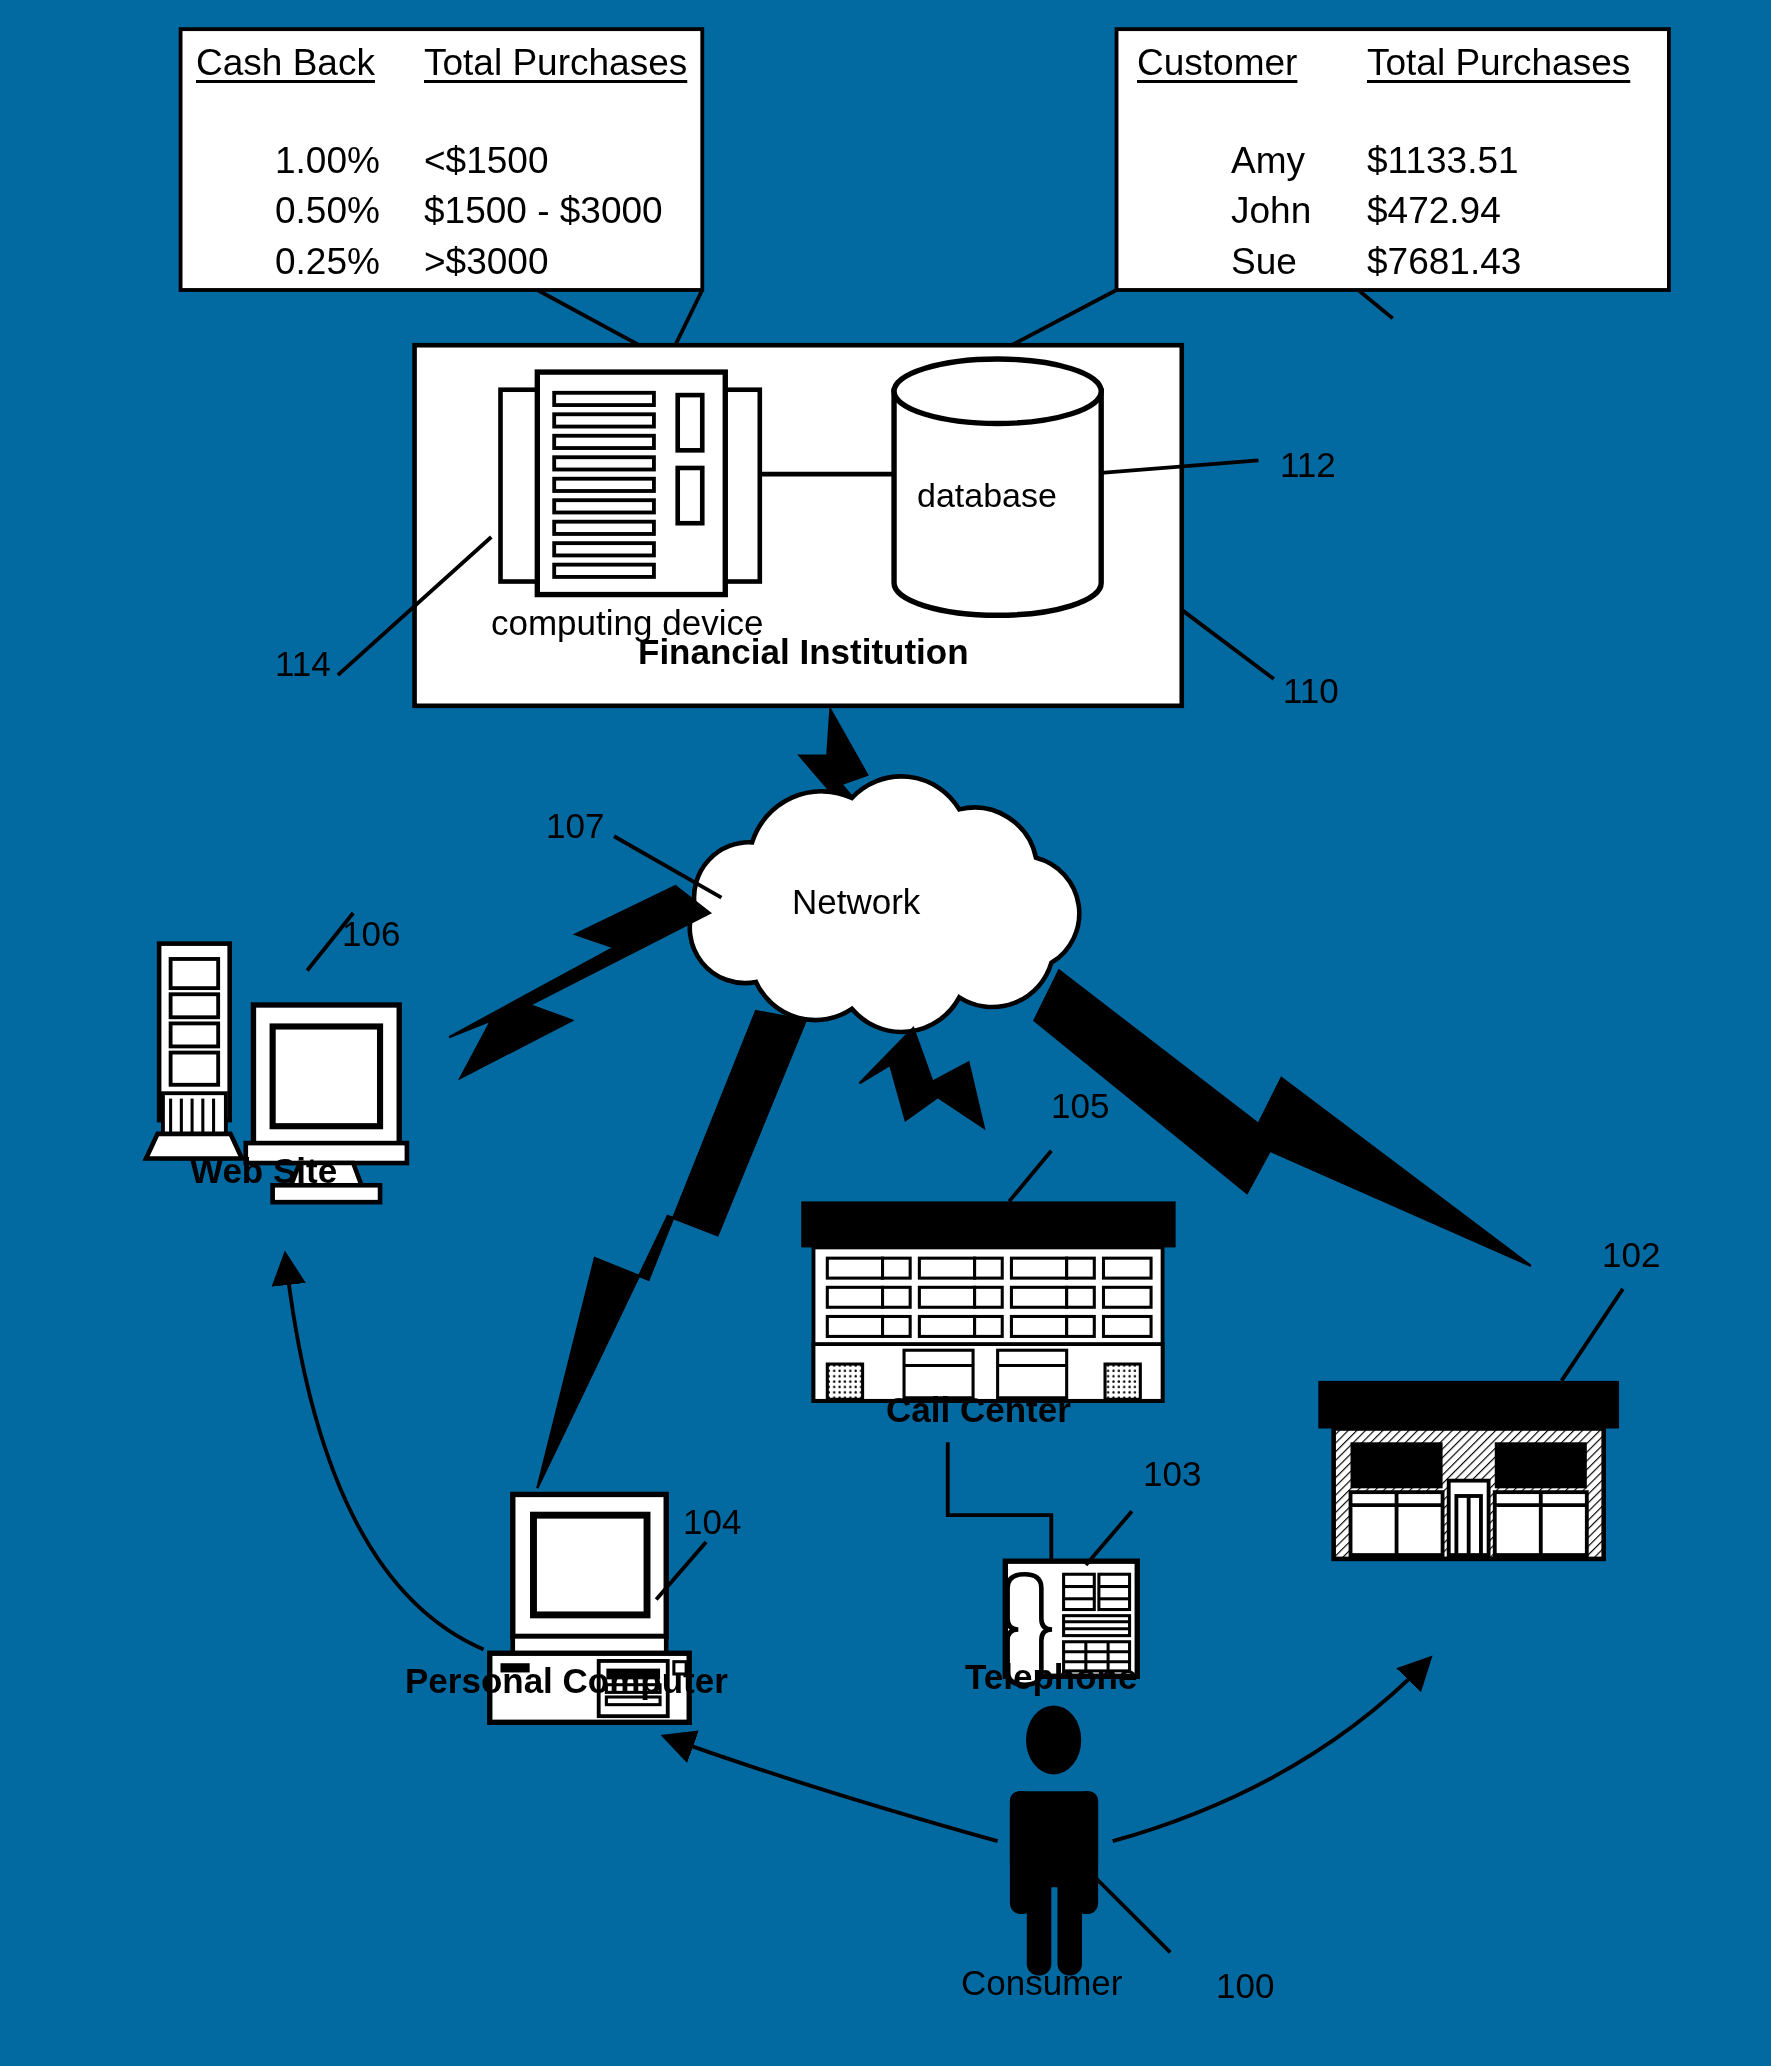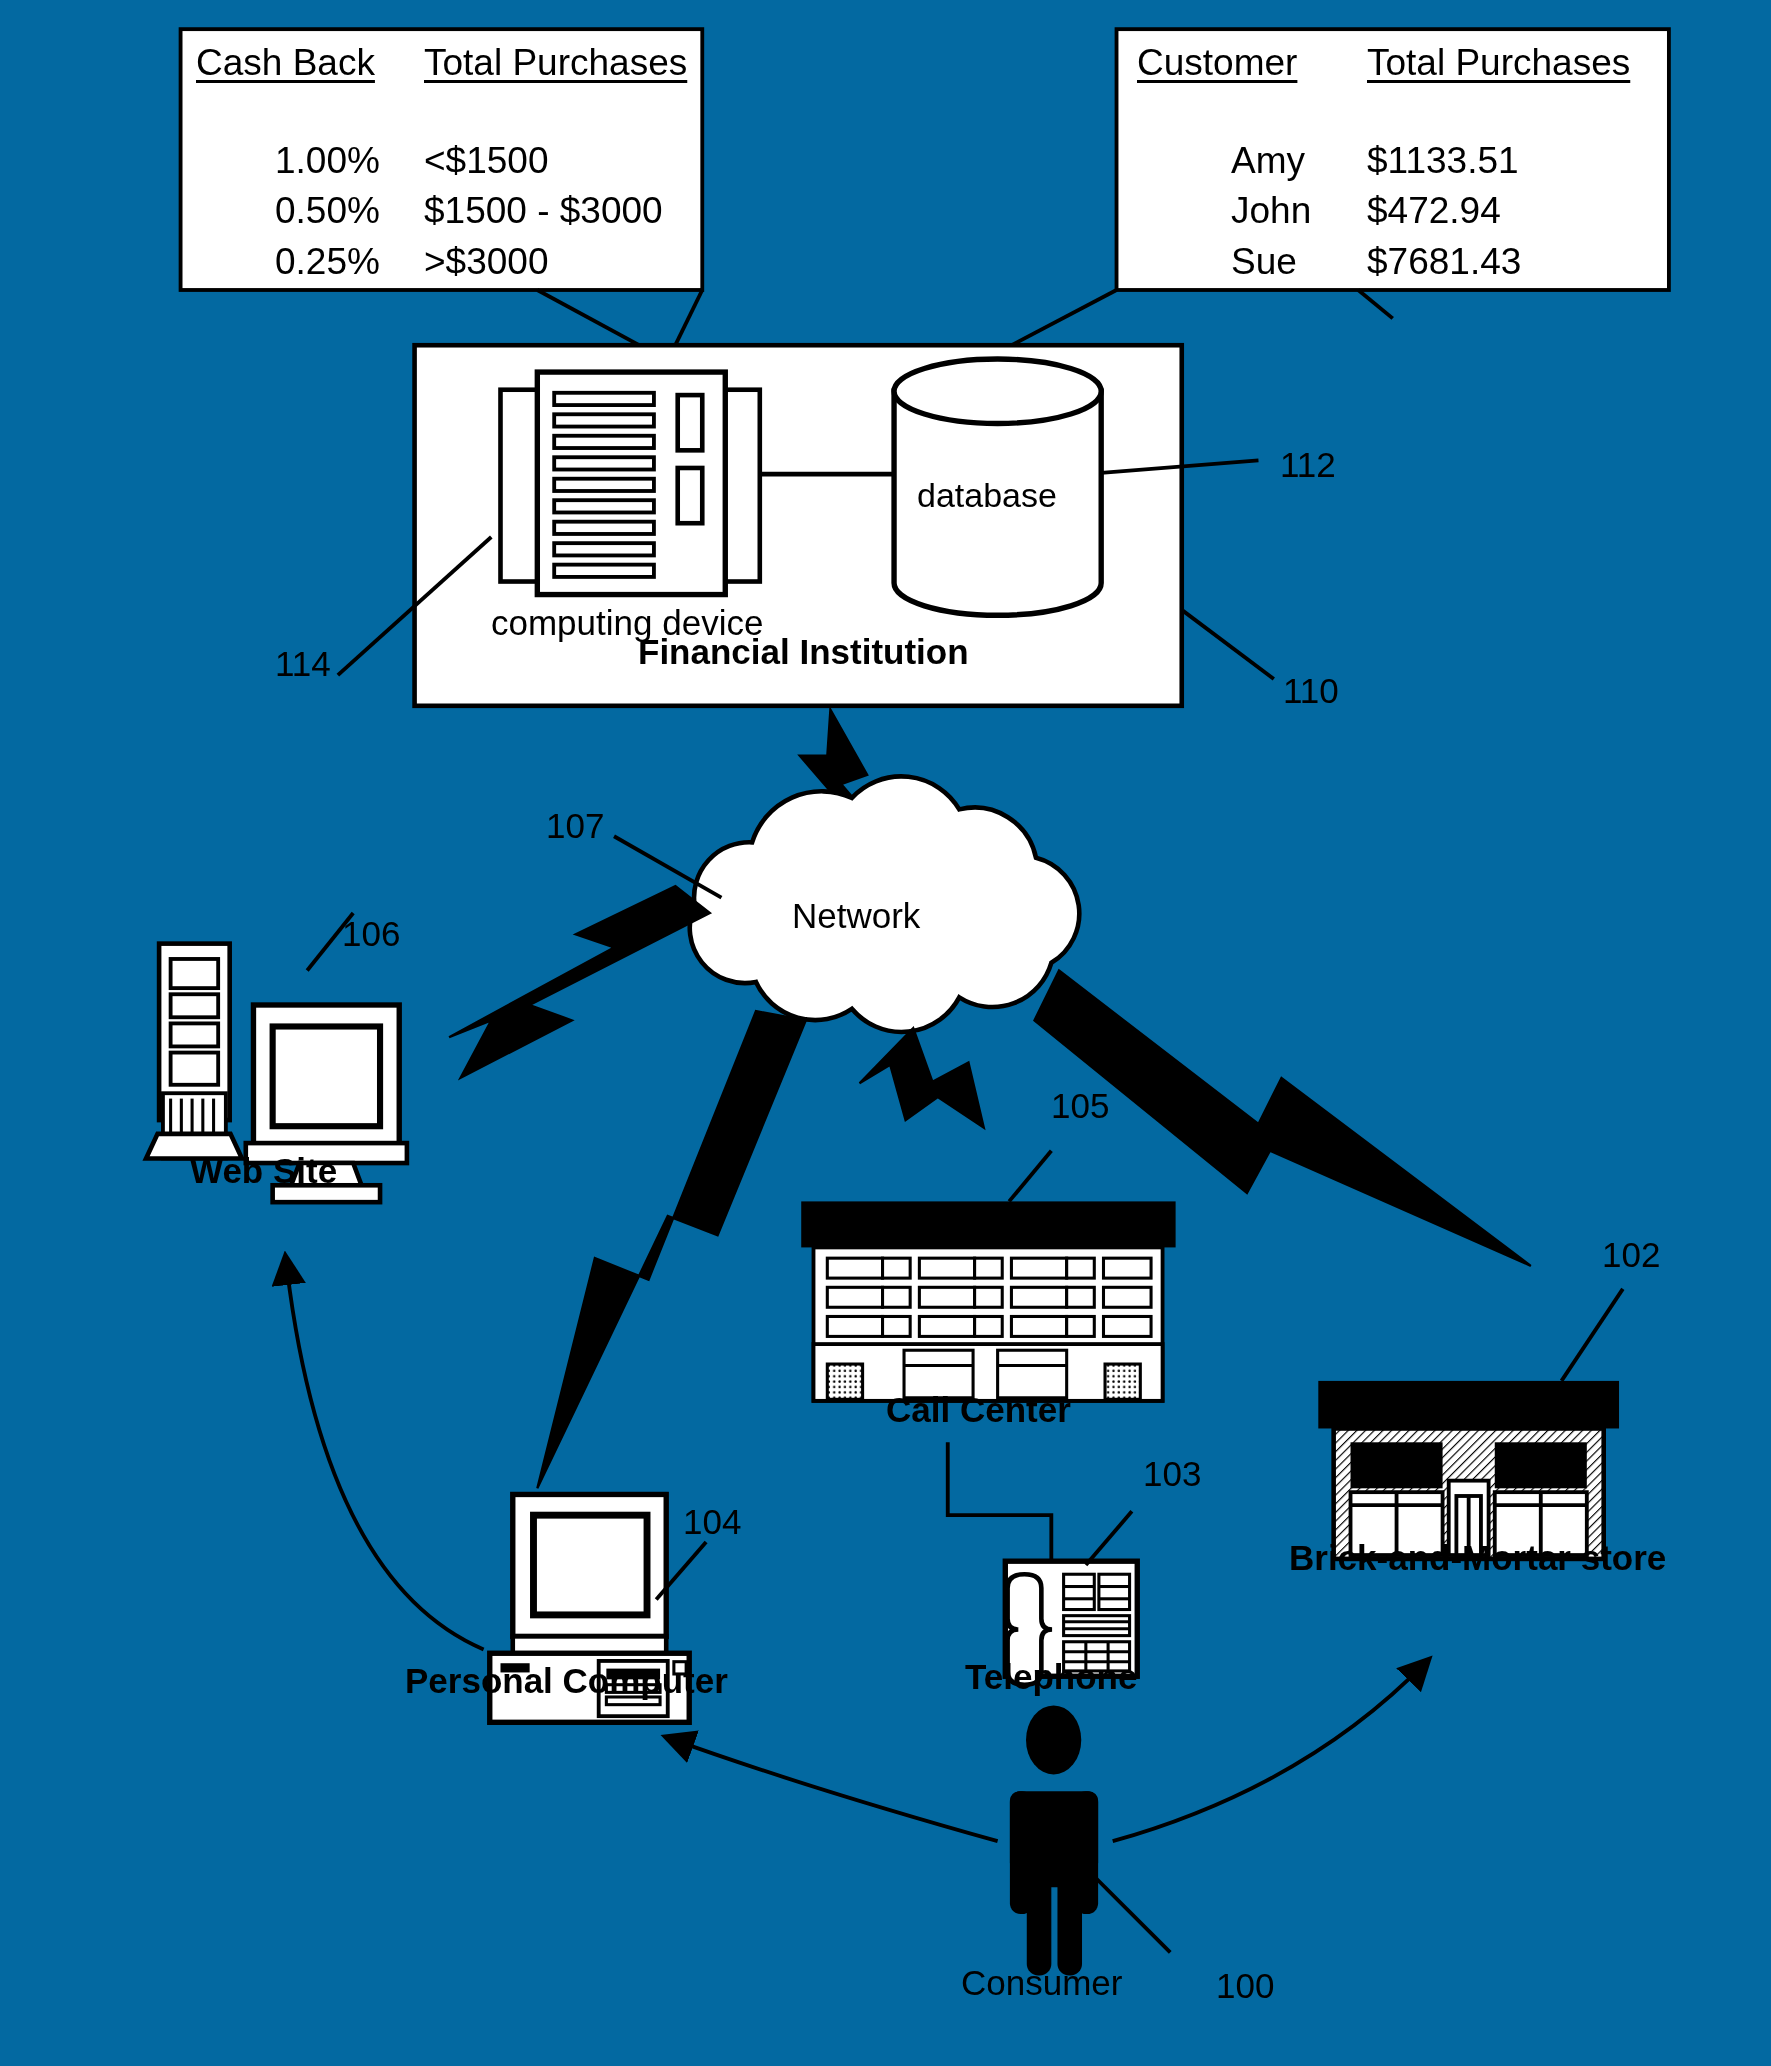--- a/index.html
+++ b/index.html
@@ -293,35 +293,34 @@
 <div class="txt tblcell" style="left:1367px;top:241px;">$7681.43</div>
 
 <div class="txt dblabel" style="left:917px;top:476px;">database</div>
 <div class="txt caption" style="left:491px;top:603px;">computing device</div>
 <div class="txt fi" style="left:638px;top:632px;">Financial Institution</div>
 
 <div class="txt ref" style="left:275px;top:644px;text-align:center;">114</div>
 <div class="txt ref" style="left:1280px;top:445px;">112</div>
 <div class="txt ref" style="left:1283px;top:671px;">110</div>
 
-<div class="txt netlabel" style="left:792px;top:882px;margin-top:14px;">Network</div>
+<div class="txt netlabel" style="left:792px;top:882px;">Network</div>
 <div class="txt ref" style="left:546px;top:806px;">107</div>
 
 <div class="txt caption-b" style="left:190px;top:1151px;">Web Site</div>
 <div class="txt ref" style="left:342px;top:877px;margin-top:37px;">106</div>
 
 <div class="txt caption-b" style="left:405px;top:1661px;">Personal Computer</div>
 <div class="txt ref" style="left:683px;top:1462px;margin-top:40px;">104</div>
 
 <div class="txt caption-b" style="left:886px;top:1390px;">Call Center</div>
 <div class="txt ref" style="left:1051px;top:1086px;">105</div>
 
 <div class="txt caption-b" style="left:965px;top:1657px;">Telephone</div>
 <div class="txt ref" style="left:1143px;top:1454px;">103</div>
 
-<div class="txt caption-b" style="left:1289px;top:1538px;">Brick-and-Mortar store</div>
 <div class="txt ref" style="left:1602px;top:1235px;">102</div>
 
 <div class="txt caption" style="left:961px;top:1963px;">Consumer</div>
 <div class="txt ref" style="left:1216px;top:1966px;">100</div>
 
 </div>
 
 
 </body></html>

